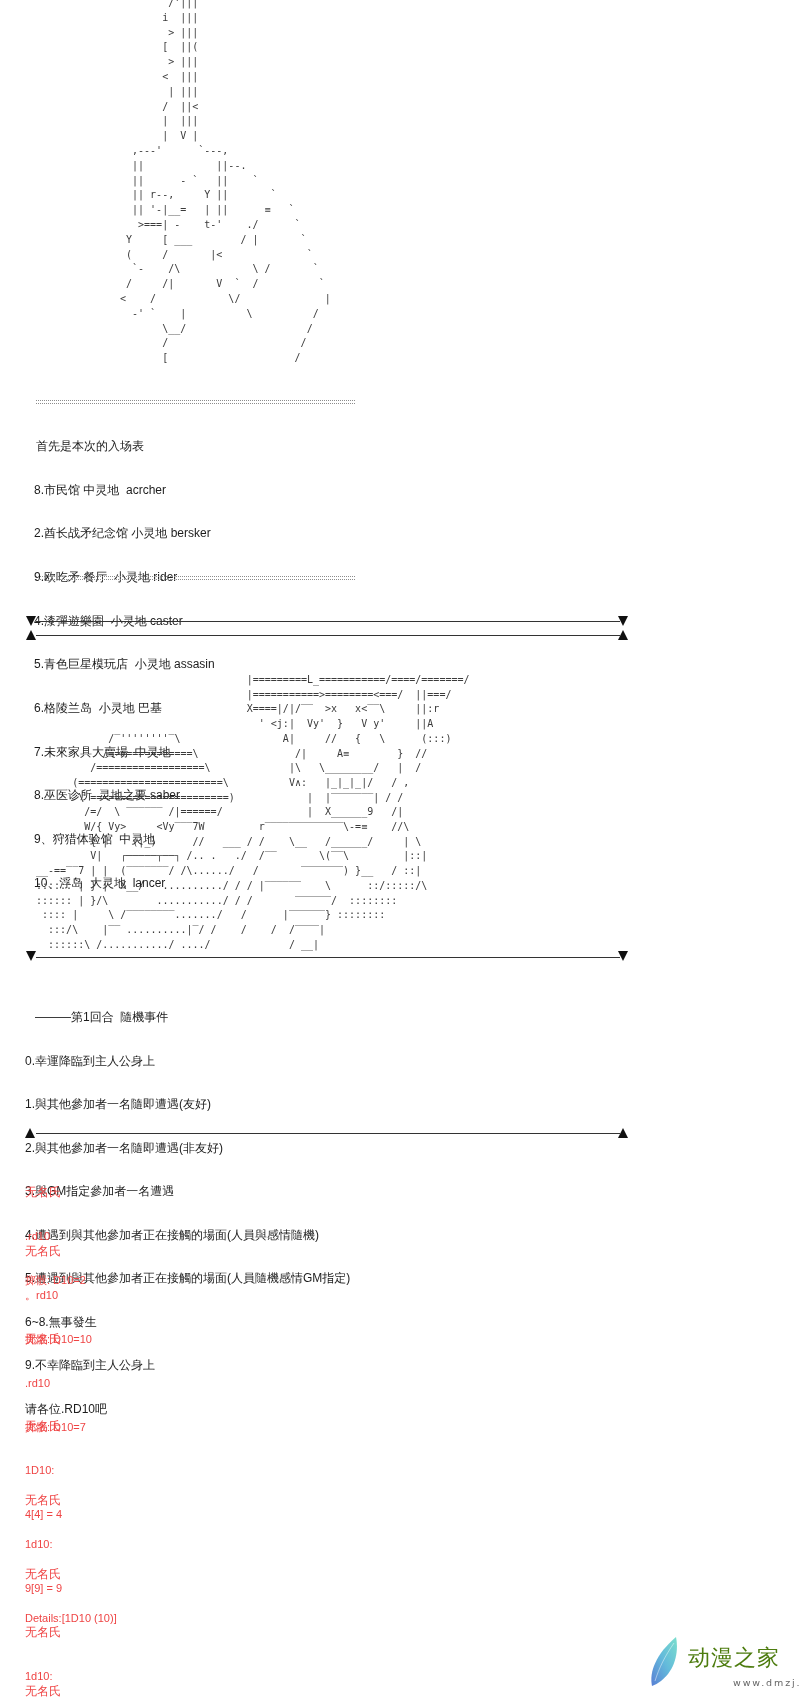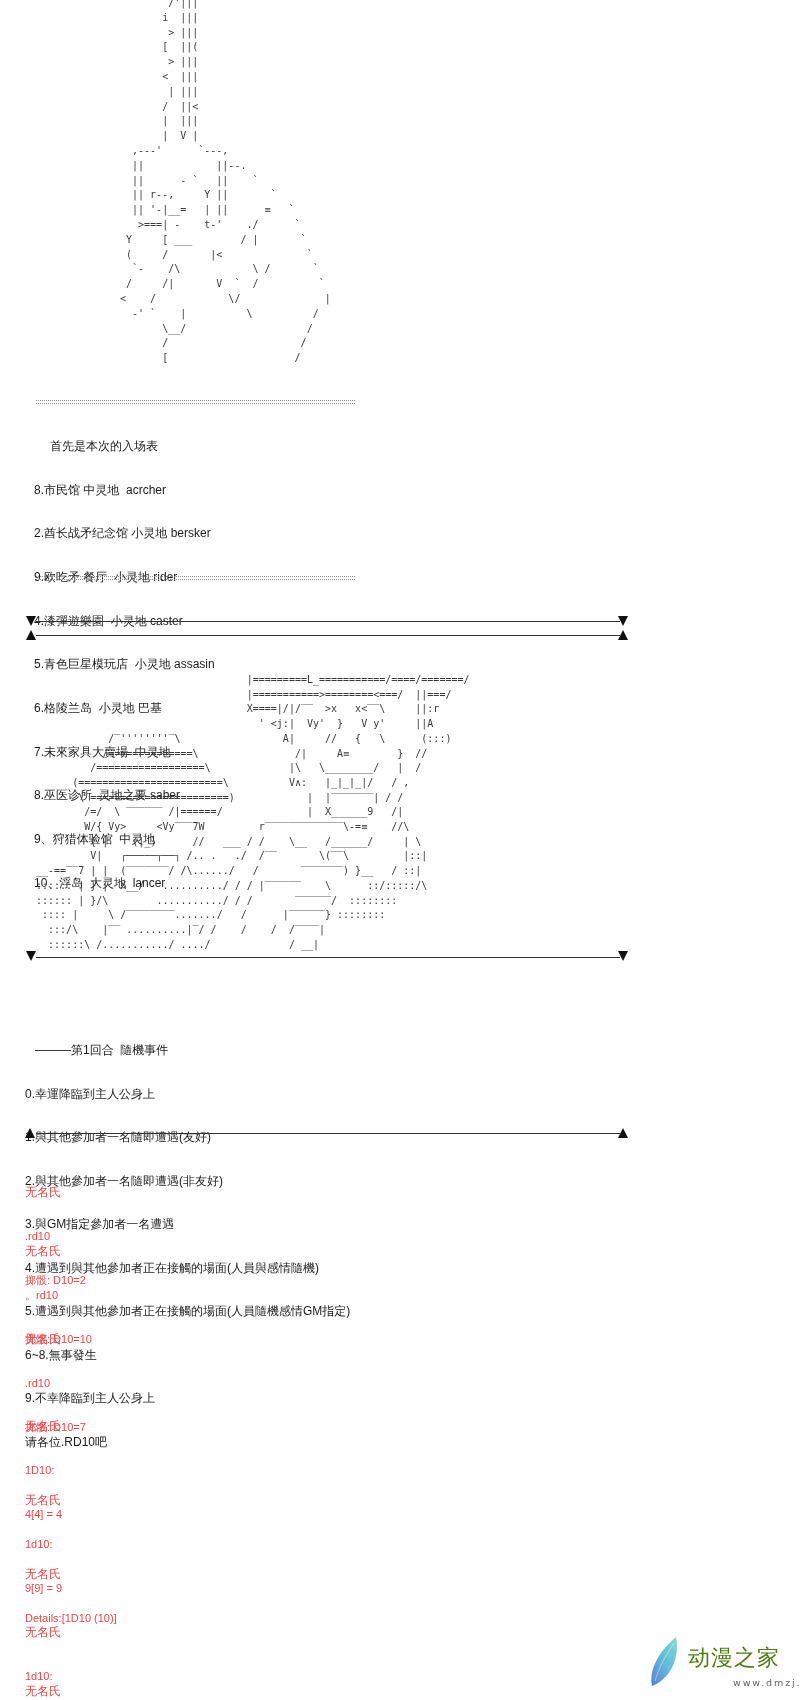--- a/index.html
+++ b/index.html
@@ -4,23 +4,23 @@
 <style>
   html, body { margin:0; padding:0; background:#ffffff; }
   #page { position:relative; width:800px; height:1700px; background:#ffffff; overflow:hidden; }
   .aa { position:absolute; margin:0; padding:0; font-family:"DejaVu Sans Mono", monospace; font-size:10px; color:#3a3a3a; white-space:pre; }
   #aa-top { left:120px; top:-4px; line-height:14.8px; }
   #aa-mid { left:30px; top:673px; line-height:14.7px; }
   .dots { position:absolute; left:36px; width:319px; height:0; border-top:1px dotted #8c8c8c; }
   .txt { position:absolute; font-family:"Liberation Sans", sans-serif; color:#1c1c1c; white-space:pre; }
   .txt div { white-space:pre; }
   #entry-list { left:34px; top:410px; font-size:12px; line-height:14.55px; }
-  #entry-list .title { padding-left:2px;margin-left:14px; }
+  #entry-list .title { padding-left:2px; }
   #events { left:25px; top:981px; font-size:12px; line-height:14.5px; }
-  #events .title { padding-left:10px;margin-top:33px; }
+  #events .title { padding-left:10px; }
   .hline { position:absolute; left:36px; width:584px; height:1px; background:#333333; }
   .tri-down { position:absolute; width:0; height:0; border-left:5.5px solid transparent; border-right:5.5px solid transparent; border-top:10px solid #111111; }
   .tri-up { position:absolute; width:0; height:0; border-left:5.5px solid transparent; border-right:5.5px solid transparent; border-bottom:10px solid #111111; }
   .post { position:absolute; left:25px; font-family:"Liberation Sans", sans-serif; line-height:14.6px; color:#ef4444; white-space:pre; }
   .post .author { font-size:12px; }
   .post .line { font-size:11px; }
   #wm-logo { position:absolute; left:647px; top:1634px; width:32px; height:54px; }
   #wm-brand { position:absolute; left:688px; top:1645px; font-family:"DejaVu Sans", sans-serif; font-size:22px; line-height:26px; letter-spacing:1px; color:#4d7c0f; white-space:nowrap; }
   #wm-url { position:absolute; left:689px; top:1677px; font-family:"DejaVu Sans", sans-serif; font-size:9.5px; line-height:11px; letter-spacing:1.9px; color:#666666; white-space:nowrap;margin-left:44px; }
 </style>

